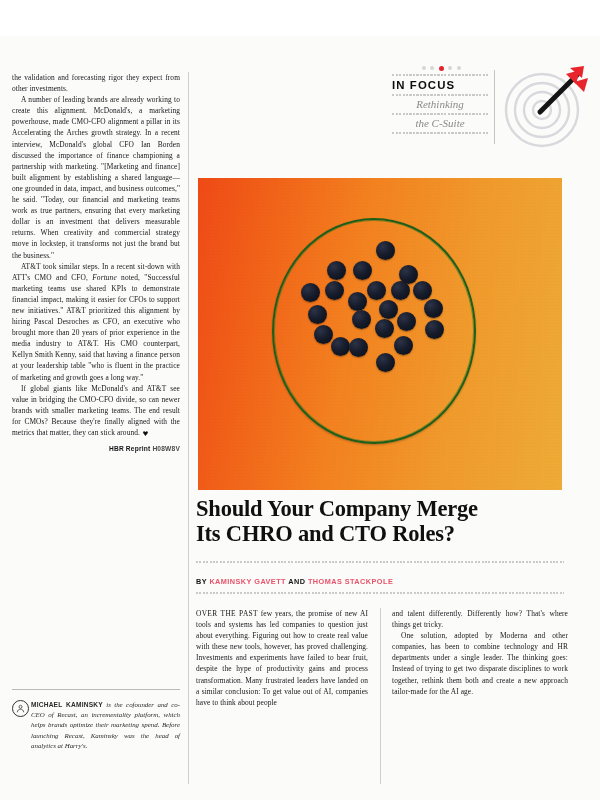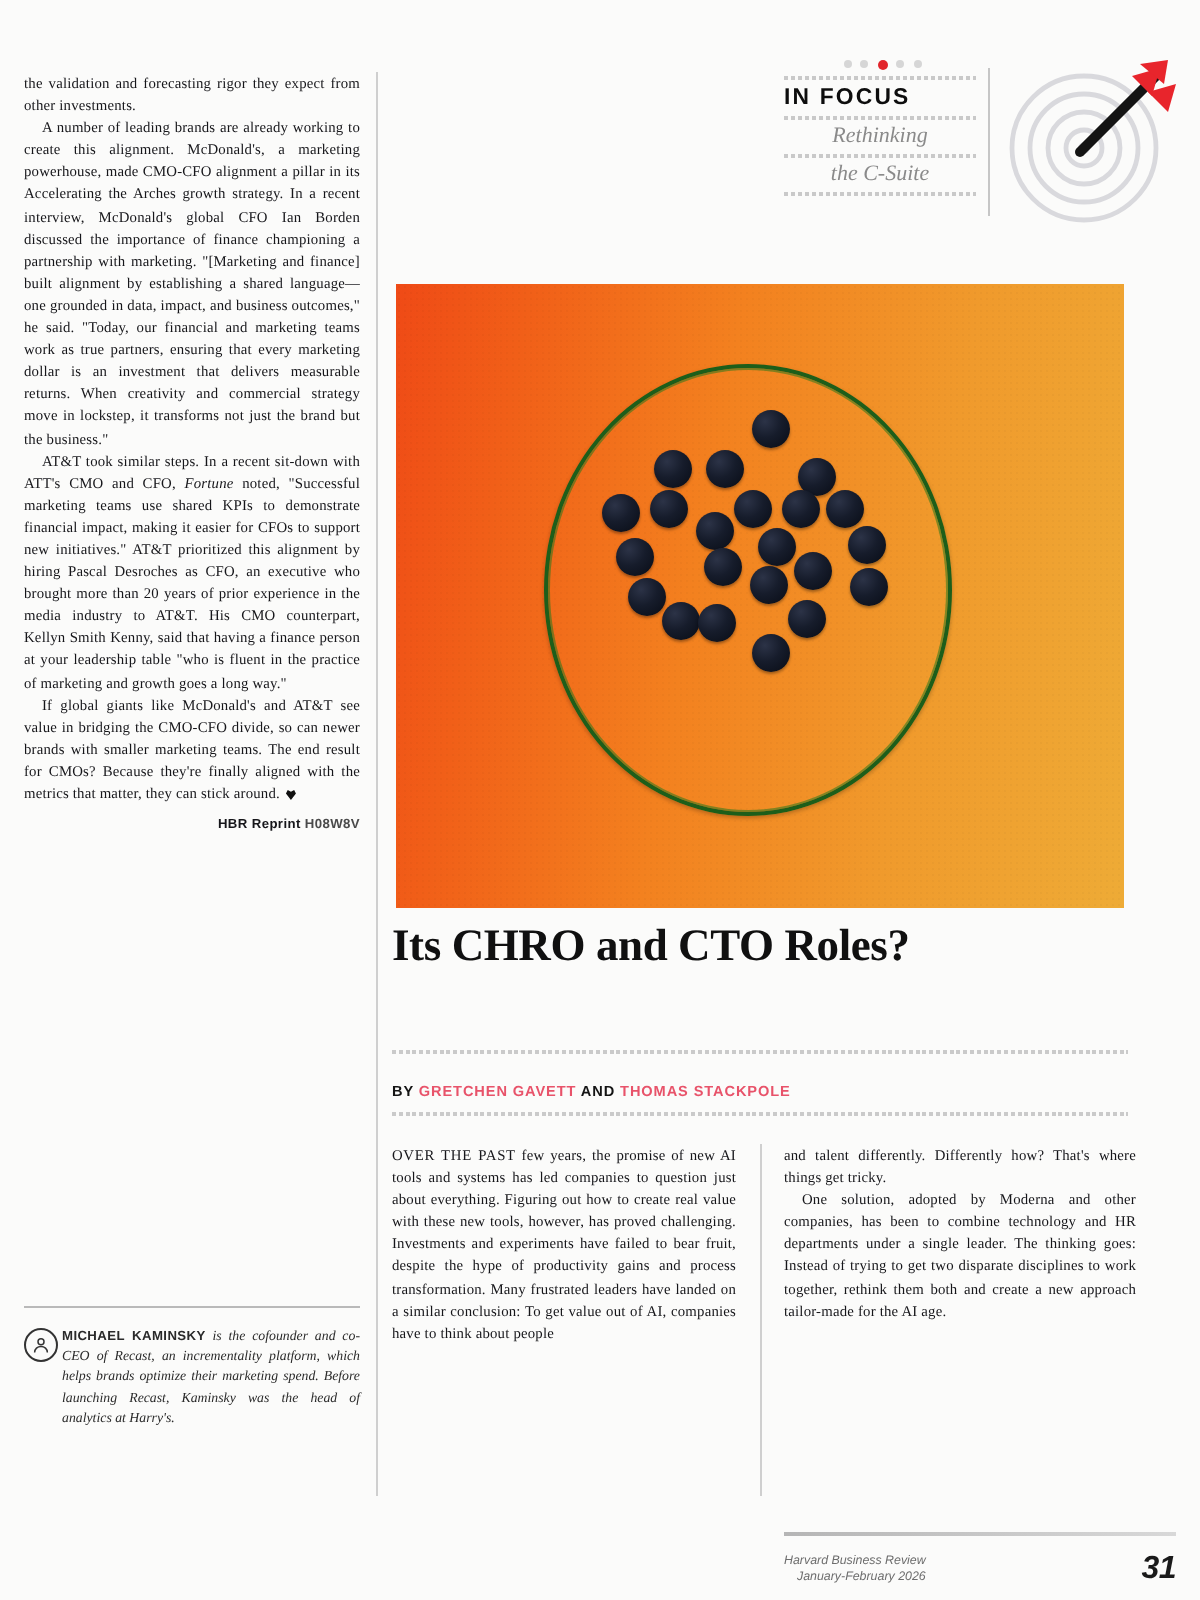--- a/index.html
+++ b/index.html
@@ -7,20 +7,21 @@
     width:600px;height:800px;
     background:#ffffff;
     font-family:"Liberation Serif", serif;
     color:#121212;
     overflow:hidden;
     position:relative;
   }
   .page{
     position:absolute;inset:0;
     background:#fbfbfa;
+    margin-top:36px;
   }
 
   
   .left-col{
     position:absolute;
     left:12px; top:36px;
     width:168px;
     font-size:7.4px;
     line-height:11.1px;
     text-align:justify;
@@ -274,27 +275,28 @@
         <div class="dot" style="left: 176.5px; top: 140.5px;"></div>
         <div class="dot" style="left: 226.5px; top: 141.5px;"></div>
         <div class="dot" style="left: 132.5px; top: 158.5px;"></div>
         <div class="dot" style="left: 150.5px; top: 159.5px;"></div>
         <div class="dot" style="left: 195.5px; top: 157.5px;"></div>
         <div class="dot" style="left: 177.5px; top: 174.5px;"></div>
       </div>
   </div>
 
   <div class="headline">
+    <div>Should Your Company Merge</div>
     <div>Its CHRO and CTO Roles?</div>
   </div>
   <div class="hl-rule"></div>
 
   <div class="byline">
     <span>BY</span>
-    <span class="nm">GRETCHEN GAVETT</span>
+    <span class="nm">KAMINSKY GAVETT</span>
     <span>AND</span>
     <span class="nm">THOMAS STACKPOLE</span>
   </div>
   <div class="byline-rule"></div>
 
   <div class="body-col col2">
     <p><span class="dropcap-lead">OVER THE PAST</span><span> few years, the promise of new AI tools and systems has led companies to question just about everything. Figuring out how to create real value with these new tools, however, has proved challenging. Investments and experiments have failed to bear fruit, despite the hype of productivity gains and process transformation. Many frustrated leaders have landed on a similar conclusion: To get value out of AI, companies have to think about people</span></p>
   </div>
 
   <div class="col-divider" style="left:380px;top:572px;height:176px;"></div>

